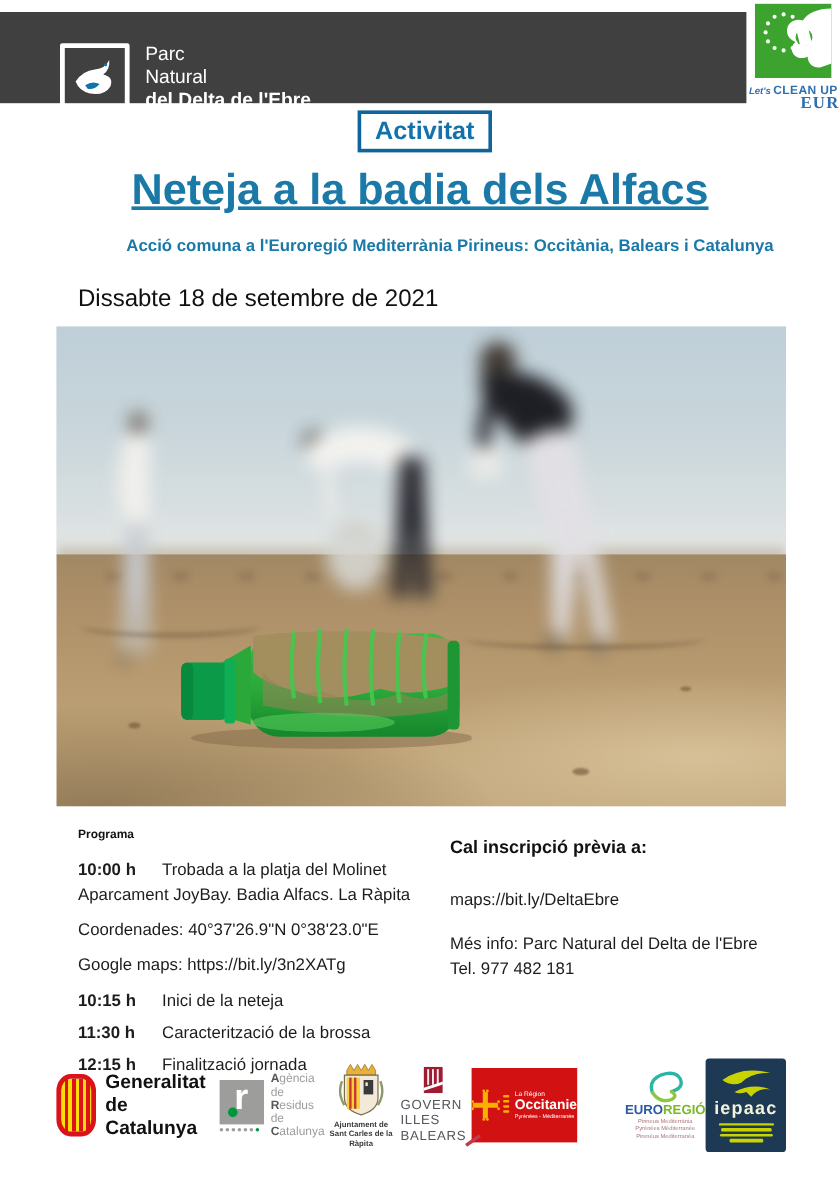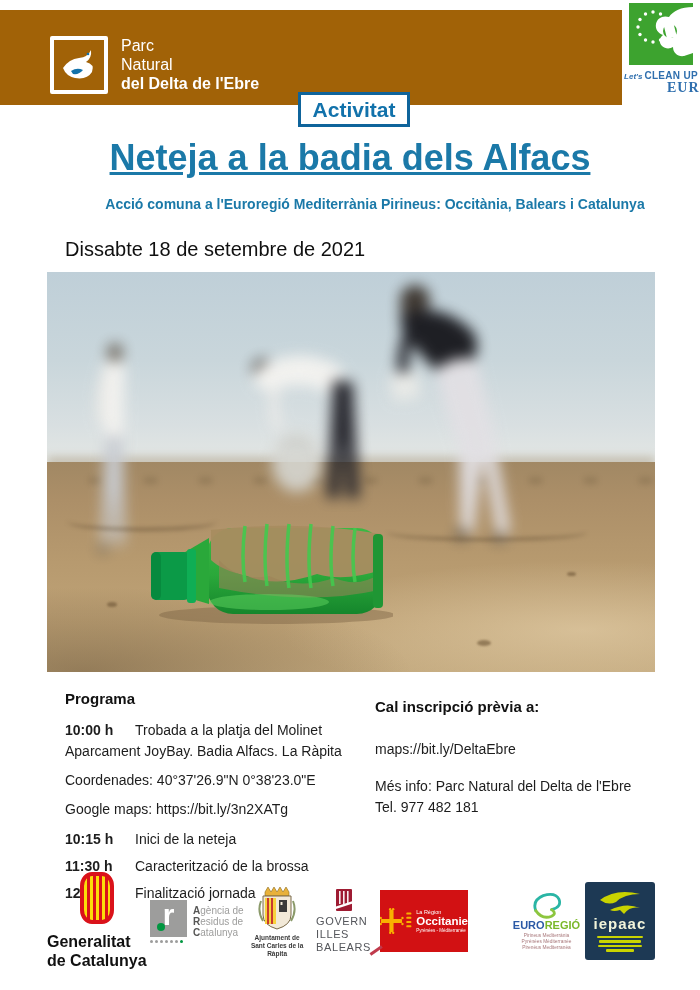--- a/index.html
+++ b/index.html
@@ -1,20 +1,20 @@
 <!DOCTYPE html>
 <html><head>
 <meta charset="utf-8">
 <style>
   html,body{margin:0;padding:0;background:#fff;}
   .page{position:relative;width:700px;height:990px;background:#ffffff;
         font-family:"Liberation Sans",sans-serif;overflow:hidden;}
 
   
-  .topbar{position:absolute;left:0;top:10px;width:700px;height:95px;background:#a16207;}
+  .topbar{position:absolute;left:0;top:10px;width:700px;height:76px;background:#404040;}
   .park-logo{position:absolute;left:50px;top:26px;display:flex;gap:13px;align-items:flex-start;}
   .park-square{width:50px;height:50px;border:4px solid #fff;border-radius:2px;
                display:flex;align-items:center;justify-content:center;}
   .park-text{color:#fff;font-size:16px;line-height:19px;}
   .park-text .l3{font-weight:bold;}
 
   .badge{position:absolute;left:298px;top:82px;width:106px;height:29px;background:#fff;
          border:3px solid #0f649b;display:flex;align-items:center;justify-content:center;}
   .badge span{color:#1272ab;font-weight:bold;font-size:21px;}
 
@@ -46,37 +46,37 @@
   .debris{position:absolute;left:0;top:205px;width:608px;height:7px;opacity:.45;filter:blur(3px);
           background:repeating-linear-gradient(90deg,rgba(96,78,52,0) 0 42px,rgba(96,78,52,.55) 42px 55px);}
   .ppl{position:absolute;filter:blur(7px);opacity:.95;}
   .bottle{position:absolute;left:102px;top:246px;filter:blur(.4px);}
   .speck{position:absolute;background:#6d5536;border-radius:50%;filter:blur(1px);opacity:.6;}
   .squig{position:absolute;border-bottom:3px solid rgba(90,70,45,.5);border-radius:50%;
          filter:blur(2px);}
 
   
   .col-left{position:absolute;left:65px;top:690px;width:305px;font-size:14px;color:#1d1d1d;}
-  .col-left h3{margin:0;font-size:15px;color:#111;}
+  .col-left h3{margin:0;font-size:10px;color:#111;}
   .col-left p{margin:0;line-height:21px;}
   .time{display:inline-block;width:70px;font-weight:bold;}
   .mt13{margin-top:13px!important;} .mt8{margin-top:8px!important;}
   .mt9{margin-top:9px!important;} .mt6{margin-top:6px!important;}
 
   .col-right{position:absolute;left:375px;top:692px;width:285px;font-size:14px;color:#1d1d1d;}
   .col-right h3{margin:6px 0 0;font-size:15px;color:#111;}
   .col-right p{margin:0;line-height:21px;}
   .mt24{margin-top:24px!important;} .mt16{margin-top:16px!important;}
   .plainlink{color:#1d1d1d;text-decoration:none;cursor:pointer;}
 
   
   .logos{position:absolute;left:47px;top:882px;width:608px;height:78px;
          display:flex;align-items:center;justify-content:space-between;}
   .lg{display:flex;align-items:center;}
-  .gen{gap:8px;flex-direction:column;}
+  .gen{gap:8px;}
   .gen-shield{width:26px;height:44px;border:4px solid #da121a;border-radius:12px/14px;
               background:repeating-linear-gradient(90deg,#fcdd09 0 3px,#da121a 3px 6px);}
   .gen-text{font-size:16px;font-weight:bold;color:#111;line-height:19px;}
   .arc{gap:6px;}
   .arc-sq-wrap{display:flex;flex-direction:column;align-items:flex-start;}
   .arc-square{width:37px;height:37px;background:#9d9d9c;color:#fff;font-weight:bold;
               font-size:30px;line-height:30px;text-align:center;position:relative;}
   .arc-square i{position:absolute;left:7px;bottom:6px;width:8px;height:8px;border-radius:50%;
                 background:#009640;}
   .arc-dots{margin-top:3px;display:flex;gap:2px;}

